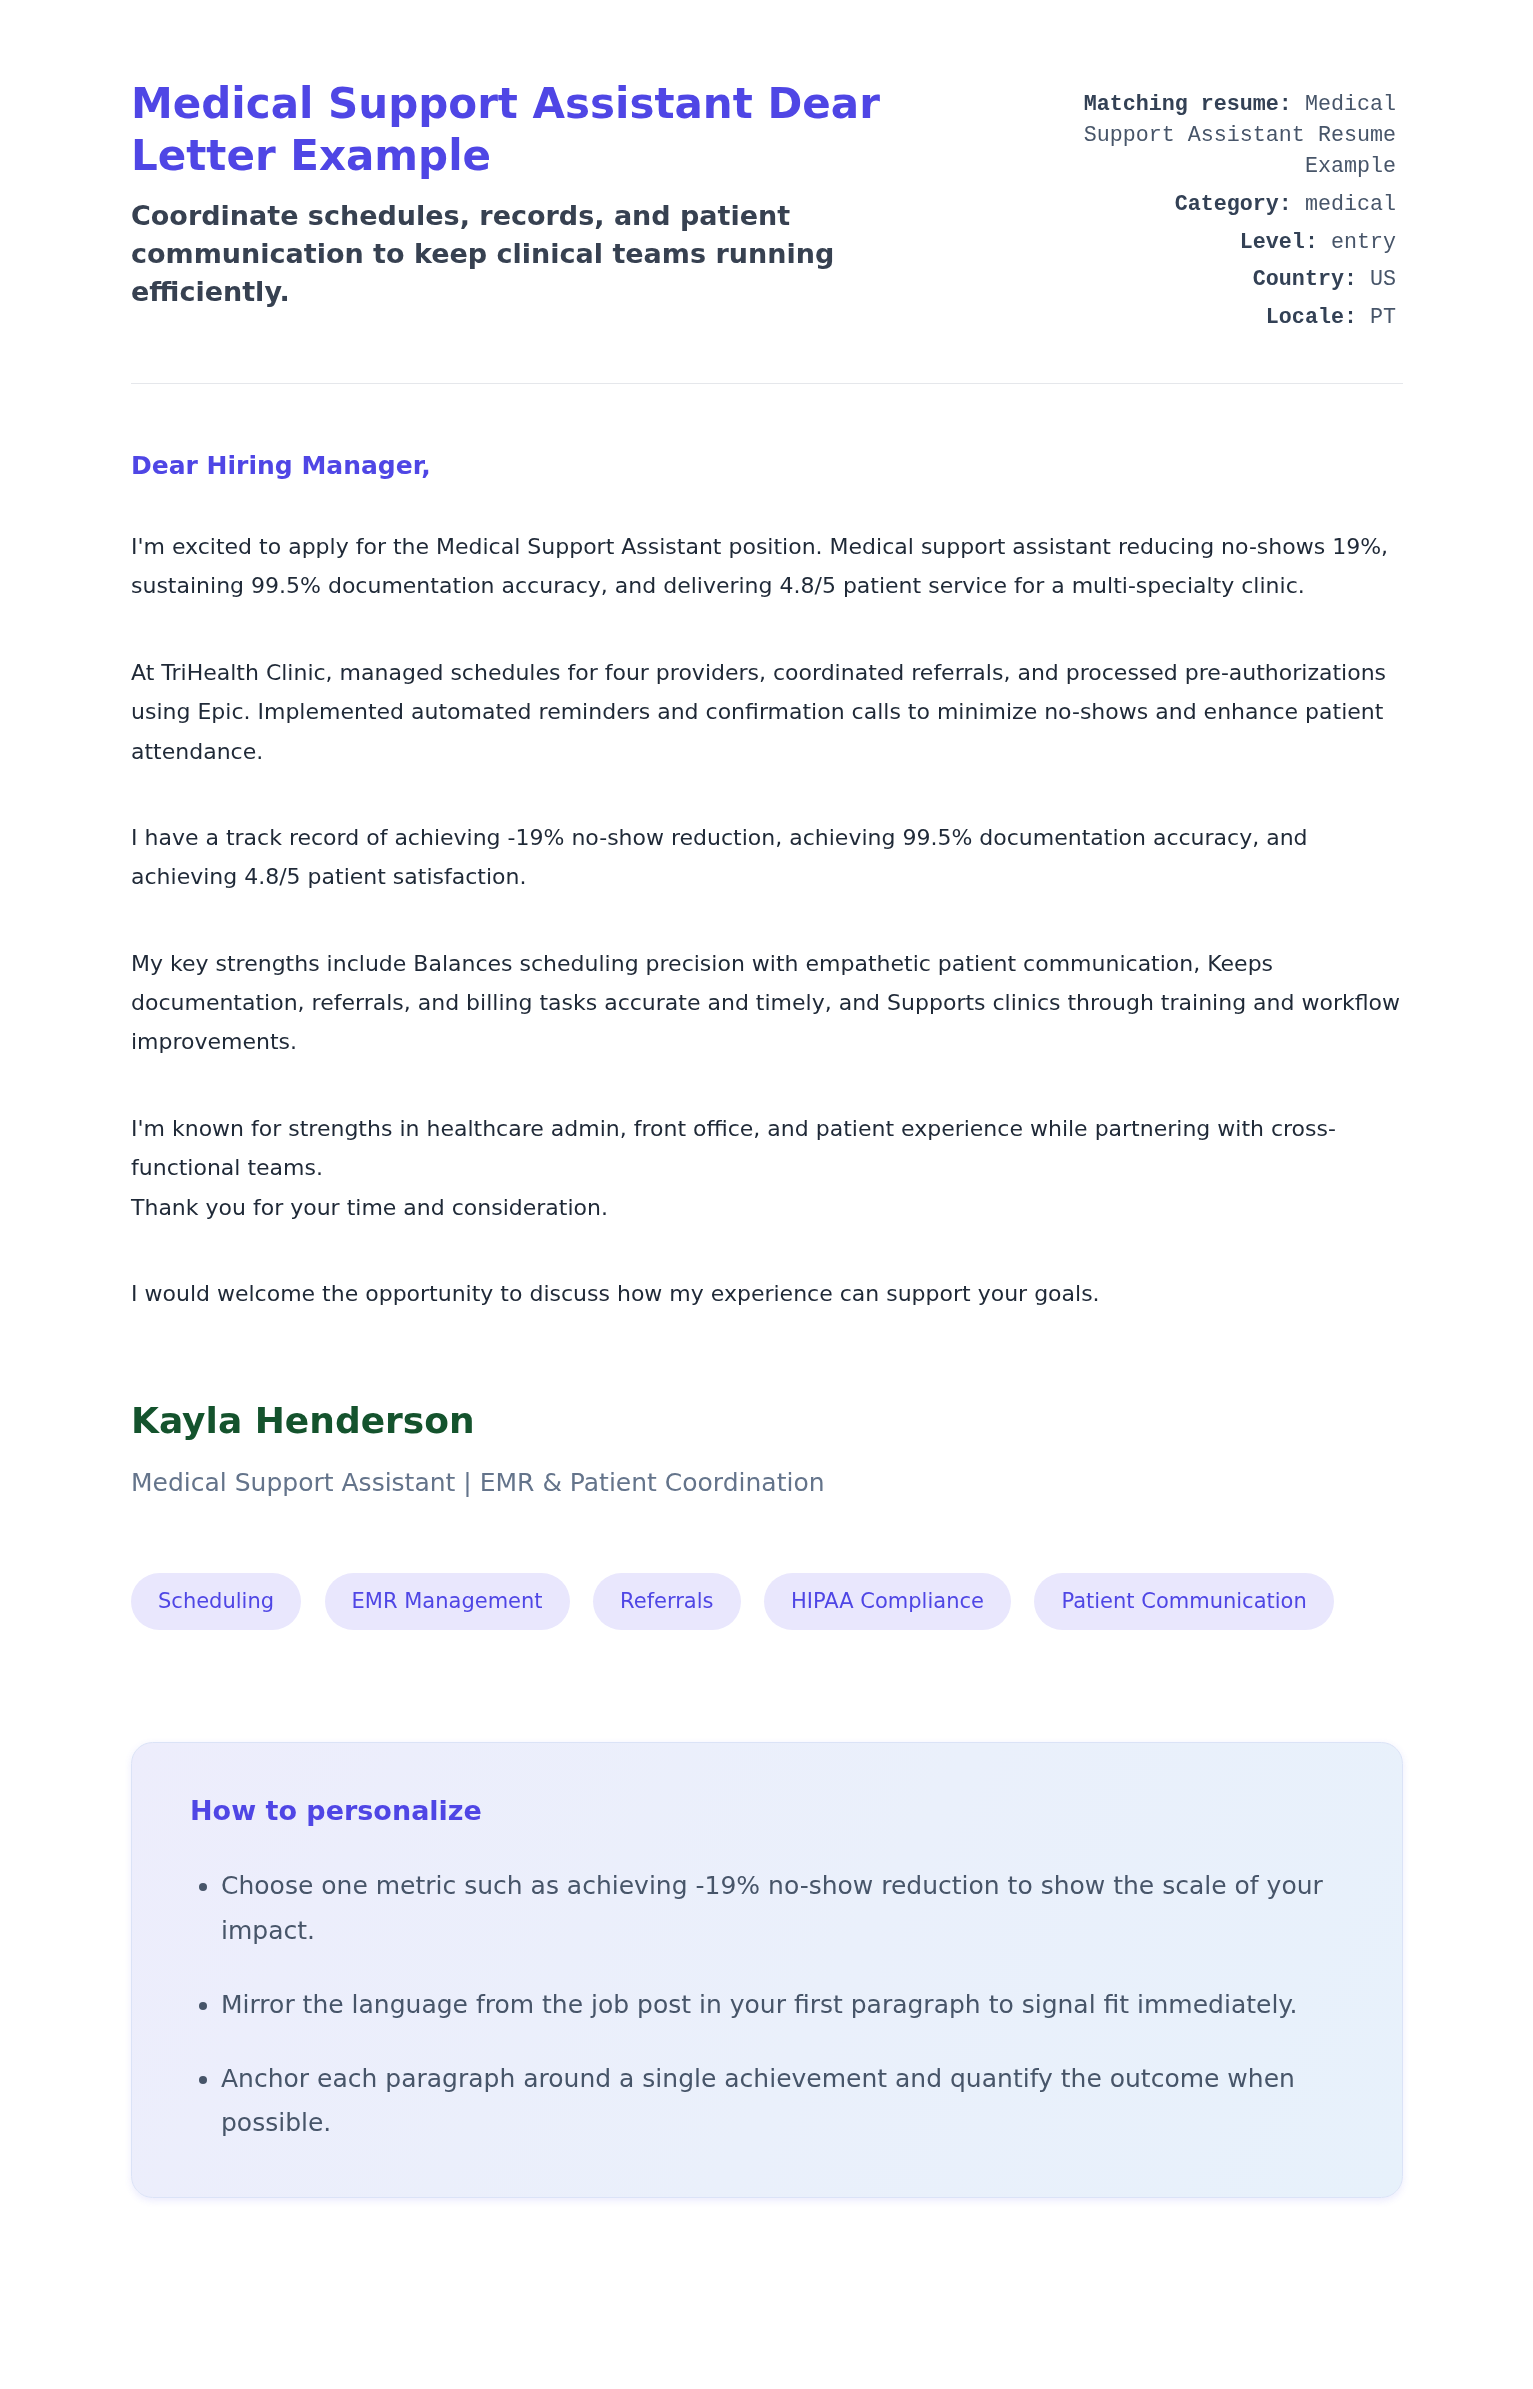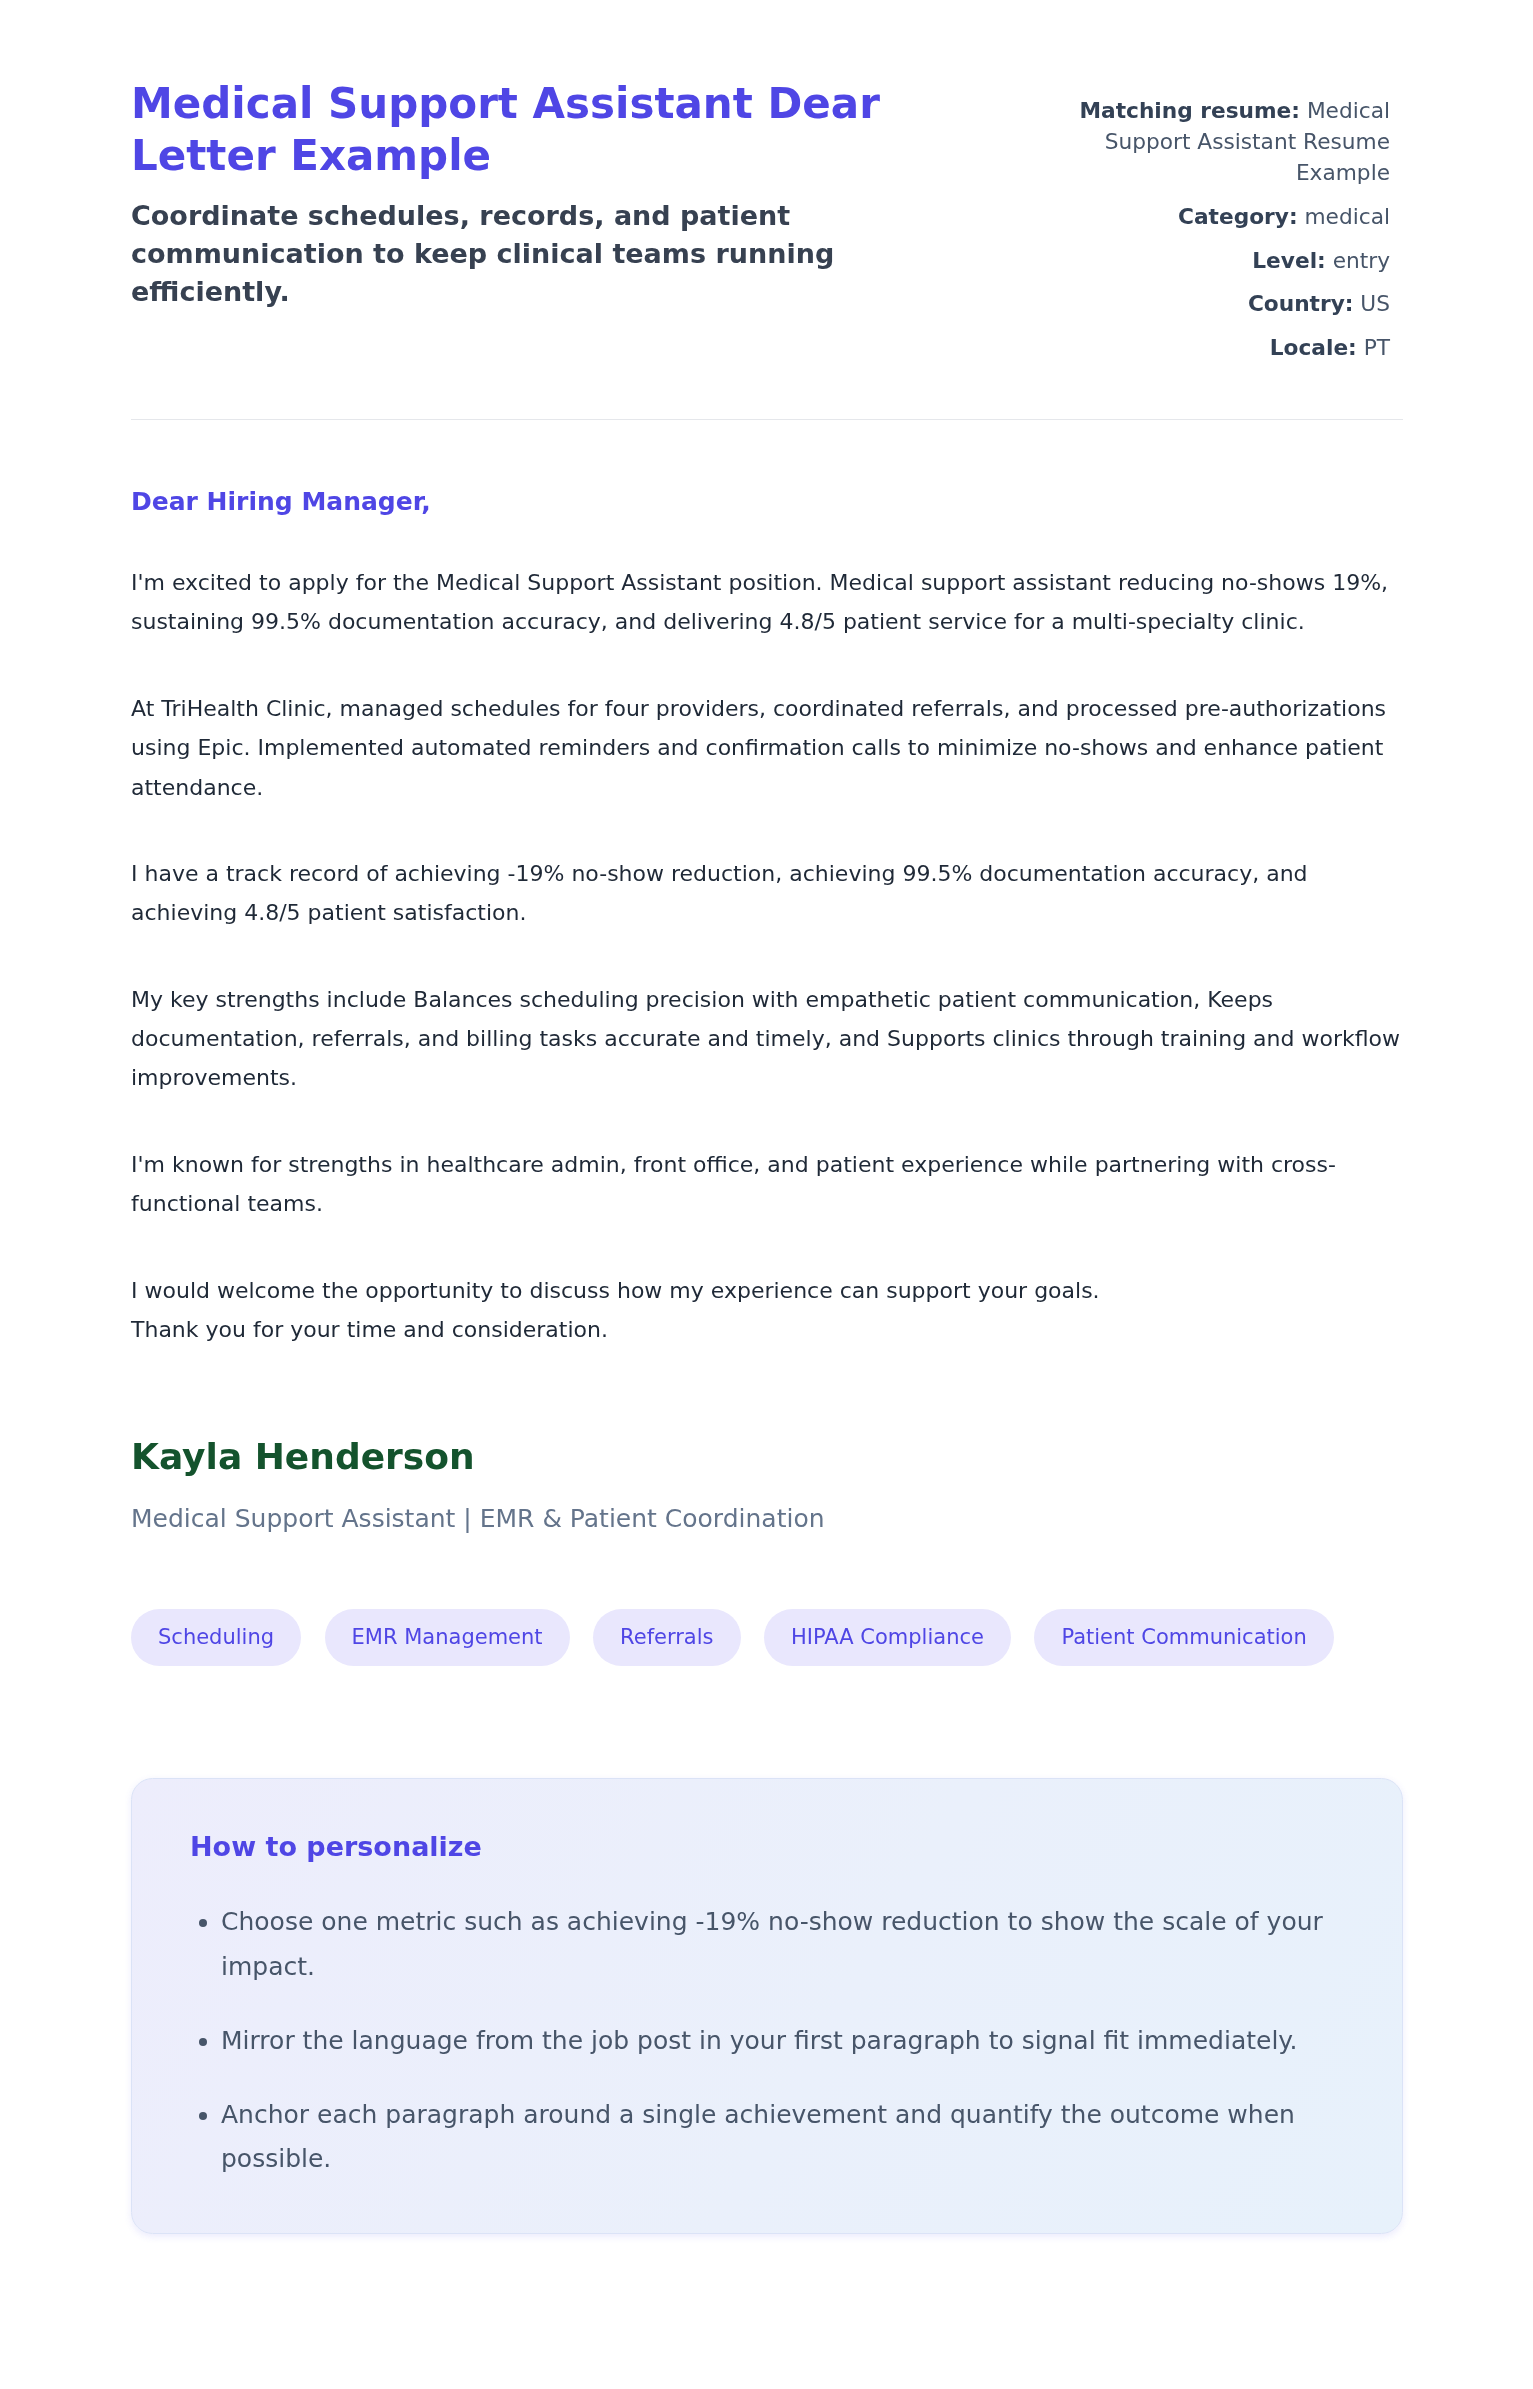--- a/index.html
+++ b/index.html
@@ -41,21 +41,21 @@
   }
   .meta {
     flex: 0 0 361px;
     max-width: 361px;
     text-align: right;
     font-size: 21.7px;
     line-height: 1.42;
     color: #475569;
     padding-top: 5.4px;
   }
-  .meta .meta-row { margin: 13px; }
+  .meta .meta-row { margin: 7px; font-family: Liberation Mono, monospace; }
   .meta strong { color: #334155; font-weight: bold; }
   hr.divider {
     border: 0;
     border-top: 1.8px solid #e5e7eb;
     margin: 42px 0 0 0;
   }
   
   .greeting {
     margin: 67px 0 0 0;
     font-size: 25px;
@@ -151,22 +151,22 @@
   <hr class="divider">
 
   <main>
     <p class="greeting">Dear Hiring Manager,</p>
 
     <p class="para">I'm excited to apply for the Medical Support Assistant position. Medical support assistant reducing no-shows 19%, sustaining 99.5% documentation accuracy, and delivering 4.8/5 patient service for a multi-specialty clinic.</p>
     <p class="para">At TriHealth Clinic, managed schedules for four providers, coordinated referrals, and processed pre-authorizations using Epic. Implemented automated reminders and confirmation calls to minimize no-shows and enhance patient attendance.</p>
     <p class="para">I have a track record of achieving -19% no-show reduction, achieving 99.5% documentation accuracy, and achieving 4.8/5 patient satisfaction.</p>
     <p class="para">My key strengths include Balances scheduling precision with empathetic patient communication, Keeps documentation, referrals, and billing tasks accurate and timely, and Supports clinics through training and workflow improvements.</p>
     <p class="para">I'm known for strengths in healthcare admin, front office, and patient experience while partnering with cross-functional teams.</p>
+    <p class="para no-gap">Thank you for your time and consideration.</p>
     <p class="para">I would welcome the opportunity to discuss how my experience can support your goals.</p>
-    <p class="para no-gap">Thank you for your time and consideration.</p>
 
     <p class="sig-name">Kayla Henderson</p>
     <p class="sig-role">Medical Support Assistant | EMR &amp; Patient Coordination</p>
 
     <div class="tags">
       <span class="tag">Scheduling</span>
       <span class="tag">EMR Management</span>
       <span class="tag">Referrals</span>
       <span class="tag">HIPAA Compliance</span>
       <span class="tag">Patient Communication</span>

